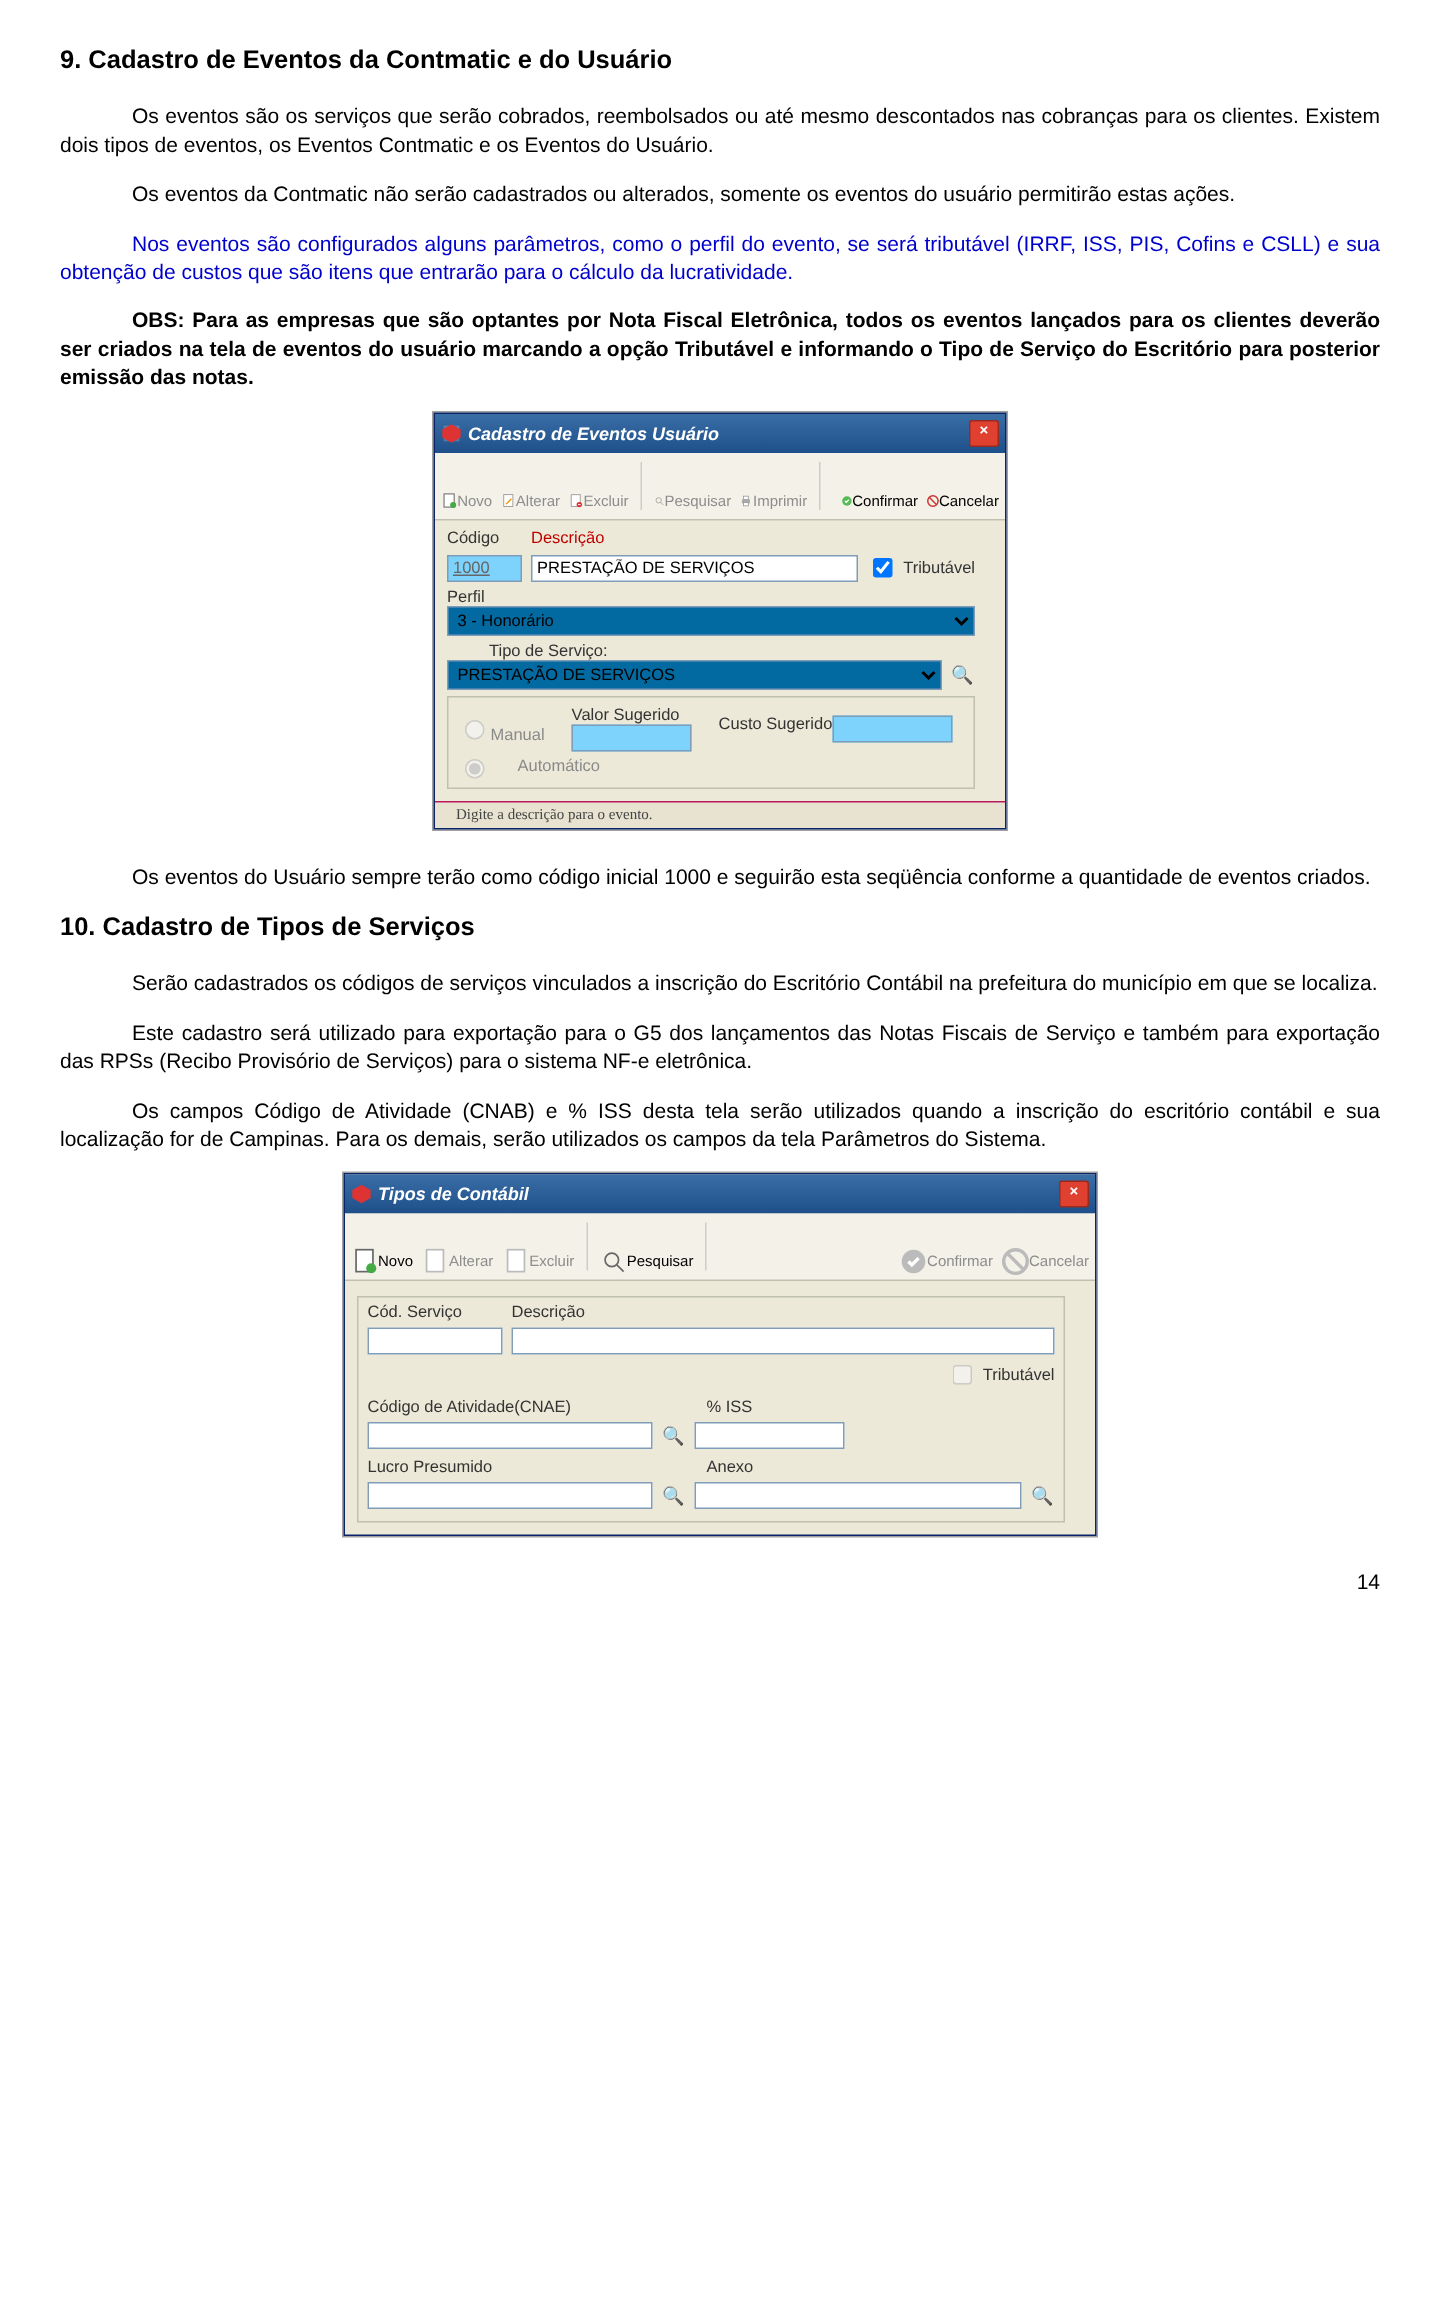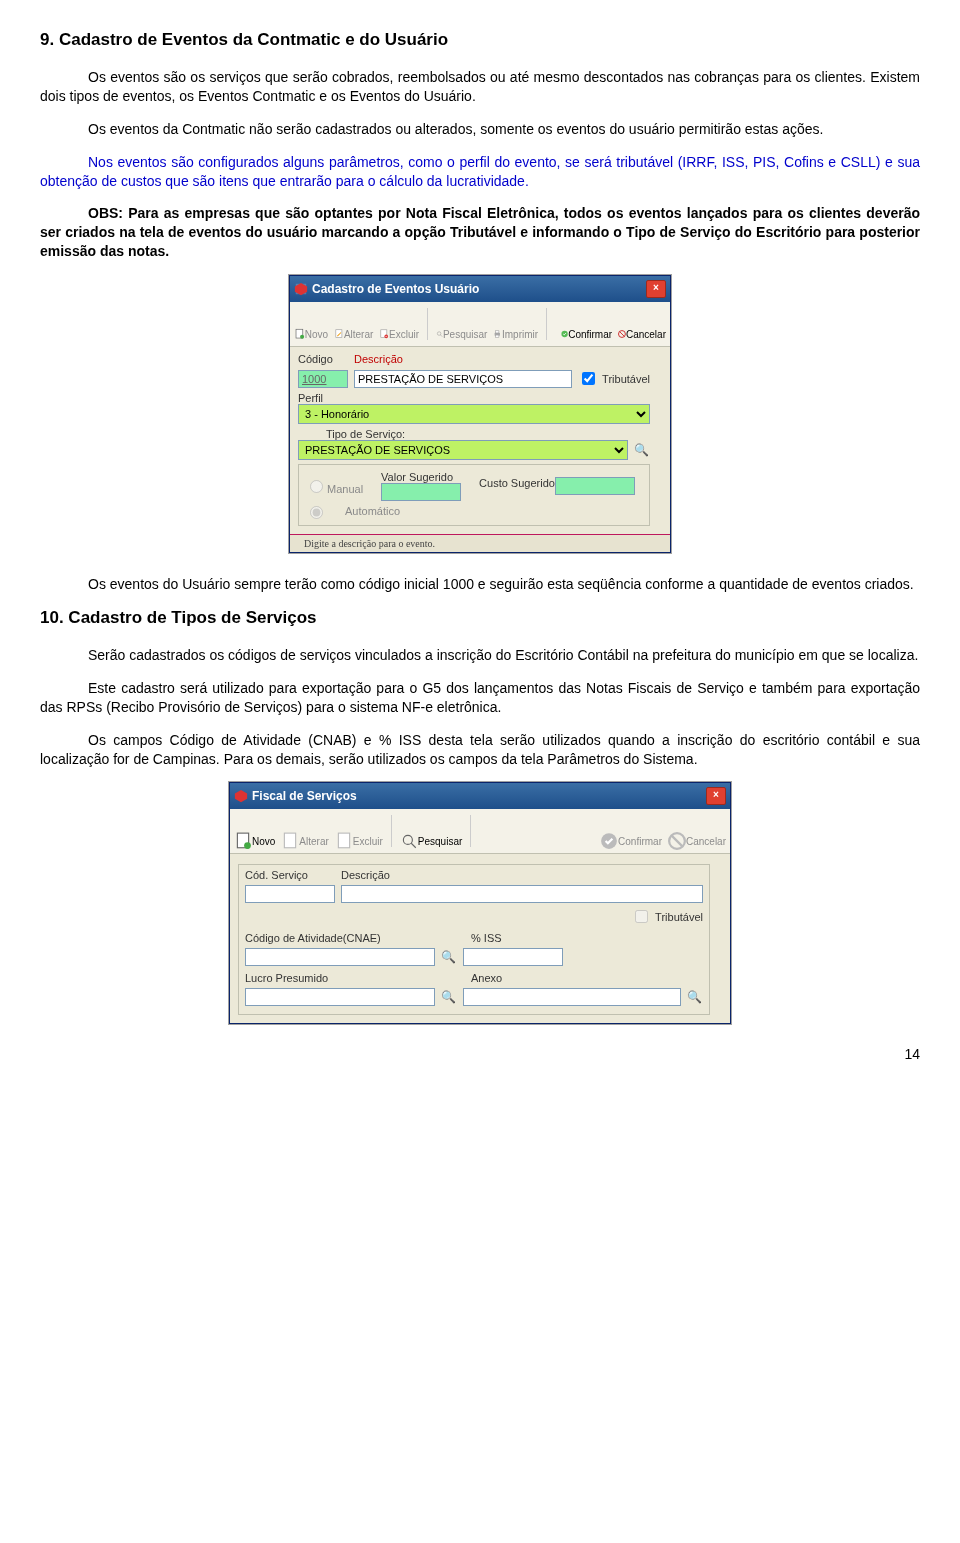--- a/index.html
+++ b/index.html
@@ -34,21 +34,21 @@
     margin: 8px auto 22px auto;
   }
   .titlebar {
     background: linear-gradient(#3a6ea5,#1e4f8a);
     color: #fff;
     display: flex;
     align-items: center;
     padding: 2px 4px;
     height: 22px;
   }
-  .titlebar .title-text { font-weight: bold; font-size: 12px; flex: 1; }
+  .titlebar .title-text { font-weight: bold; font-size: 12px; flex: 1; font-style: italic; }
   .title-icon {
     width: 14px; height: 14px; margin-right: 4px;
   }
   .close-btn {
     width: 18px; height: 16px;
     background: #e04030;
     border: 1px solid #9b2a1e;
     color: #fff;
     font-weight: bold;
     font-size: 10px;
@@ -80,24 +80,24 @@
   .lbl { font-size: 11px; color: #333; }
   .lbl-red { color: #c00000; }
   .field {
     border: 1px solid #7f9db9;
     background: #fff;
     height: 18px;
     font-size: 11px;
     padding: 0 3px;
     box-sizing: border-box;
   }
-  .field:disabled { background: #86efac; color: #666; text-decoration: underline; }
+  .field:disabled { background: #7dd3fc; color: #666; text-decoration: underline; }
   .select {
     border: 1px solid #7f9db9;
-    background: #bef264;
+    background: #0369a1;
     height: 20px;
     font-size: 11px;
     padding: 0 2px;
     width: 100%;
     box-sizing: border-box;
   }
   .panel {
     border: 1px solid #c0c0b0;
     background: #ece9d8;
     padding: 4px 6px;
@@ -265,21 +265,21 @@
 
 <p class="para indent">Serão cadastrados os códigos de serviços vinculados a inscrição do Escritório Contábil na prefeitura do município em que se localiza.</p>
 <p class="para indent">Este cadastro será utilizado para exportação para o G5 dos lançamentos das Notas Fiscais de Serviço e também para exportação das RPSs (Recibo Provisório de Serviços) para o sistema NF-e eletrônica.</p>
 <p class="para indent">Os campos Código de Atividade (CNAB) e % ISS desta tela serão utilizados quando a inscrição do escritório contábil e sua localização for de Campinas. Para os demais, serão utilizados os campos da tela Parâmetros do Sistema.</p>
 
 <div id="dialog2" class="dialog">
   <div class="titlebar">
     <svg class="title-icon" viewBox="0 0 16 16">
         <path fill="#d33" d="M8 1l7 4v6l-7 4-7-4V5z"></path>
       </svg>
-    <span class="title-text">Fiscal de Serviços</span>
+    <span class="title-text">Tipos de Contábil</span>
     <div class="close-btn">×</div>
   </div>
 
   <div class="toolbar">
     <div class="tool active">
       <svg class="ticon" viewBox="0 0 16 16">
           <rect x="3" y="1" width="10" height="13" fill="#fff" stroke="#666"></rect>
           <circle cx="12" cy="12" r="3" fill="#4a4"></circle>
         </svg>
       <span>Novo</span>

